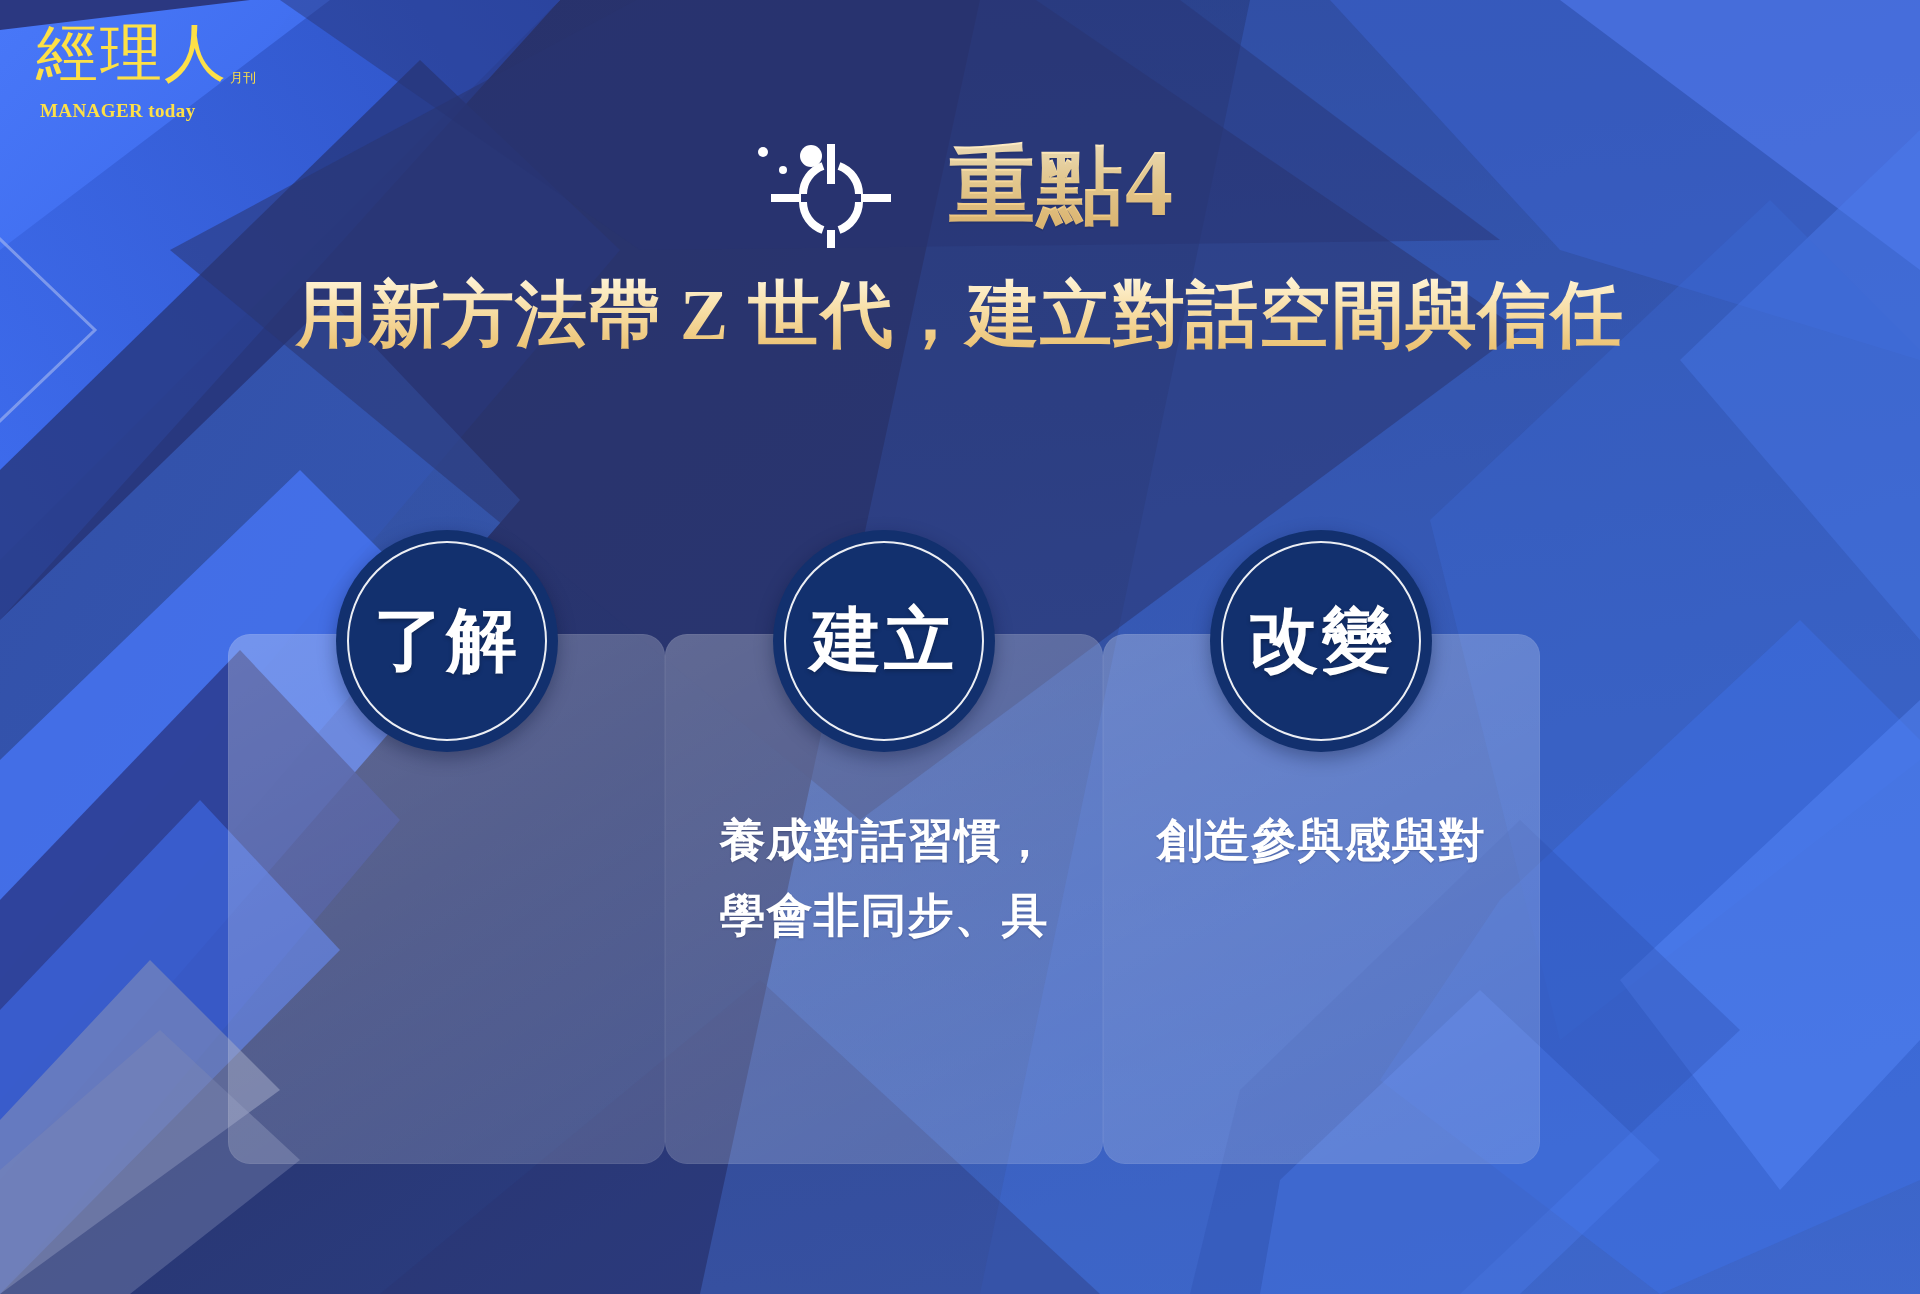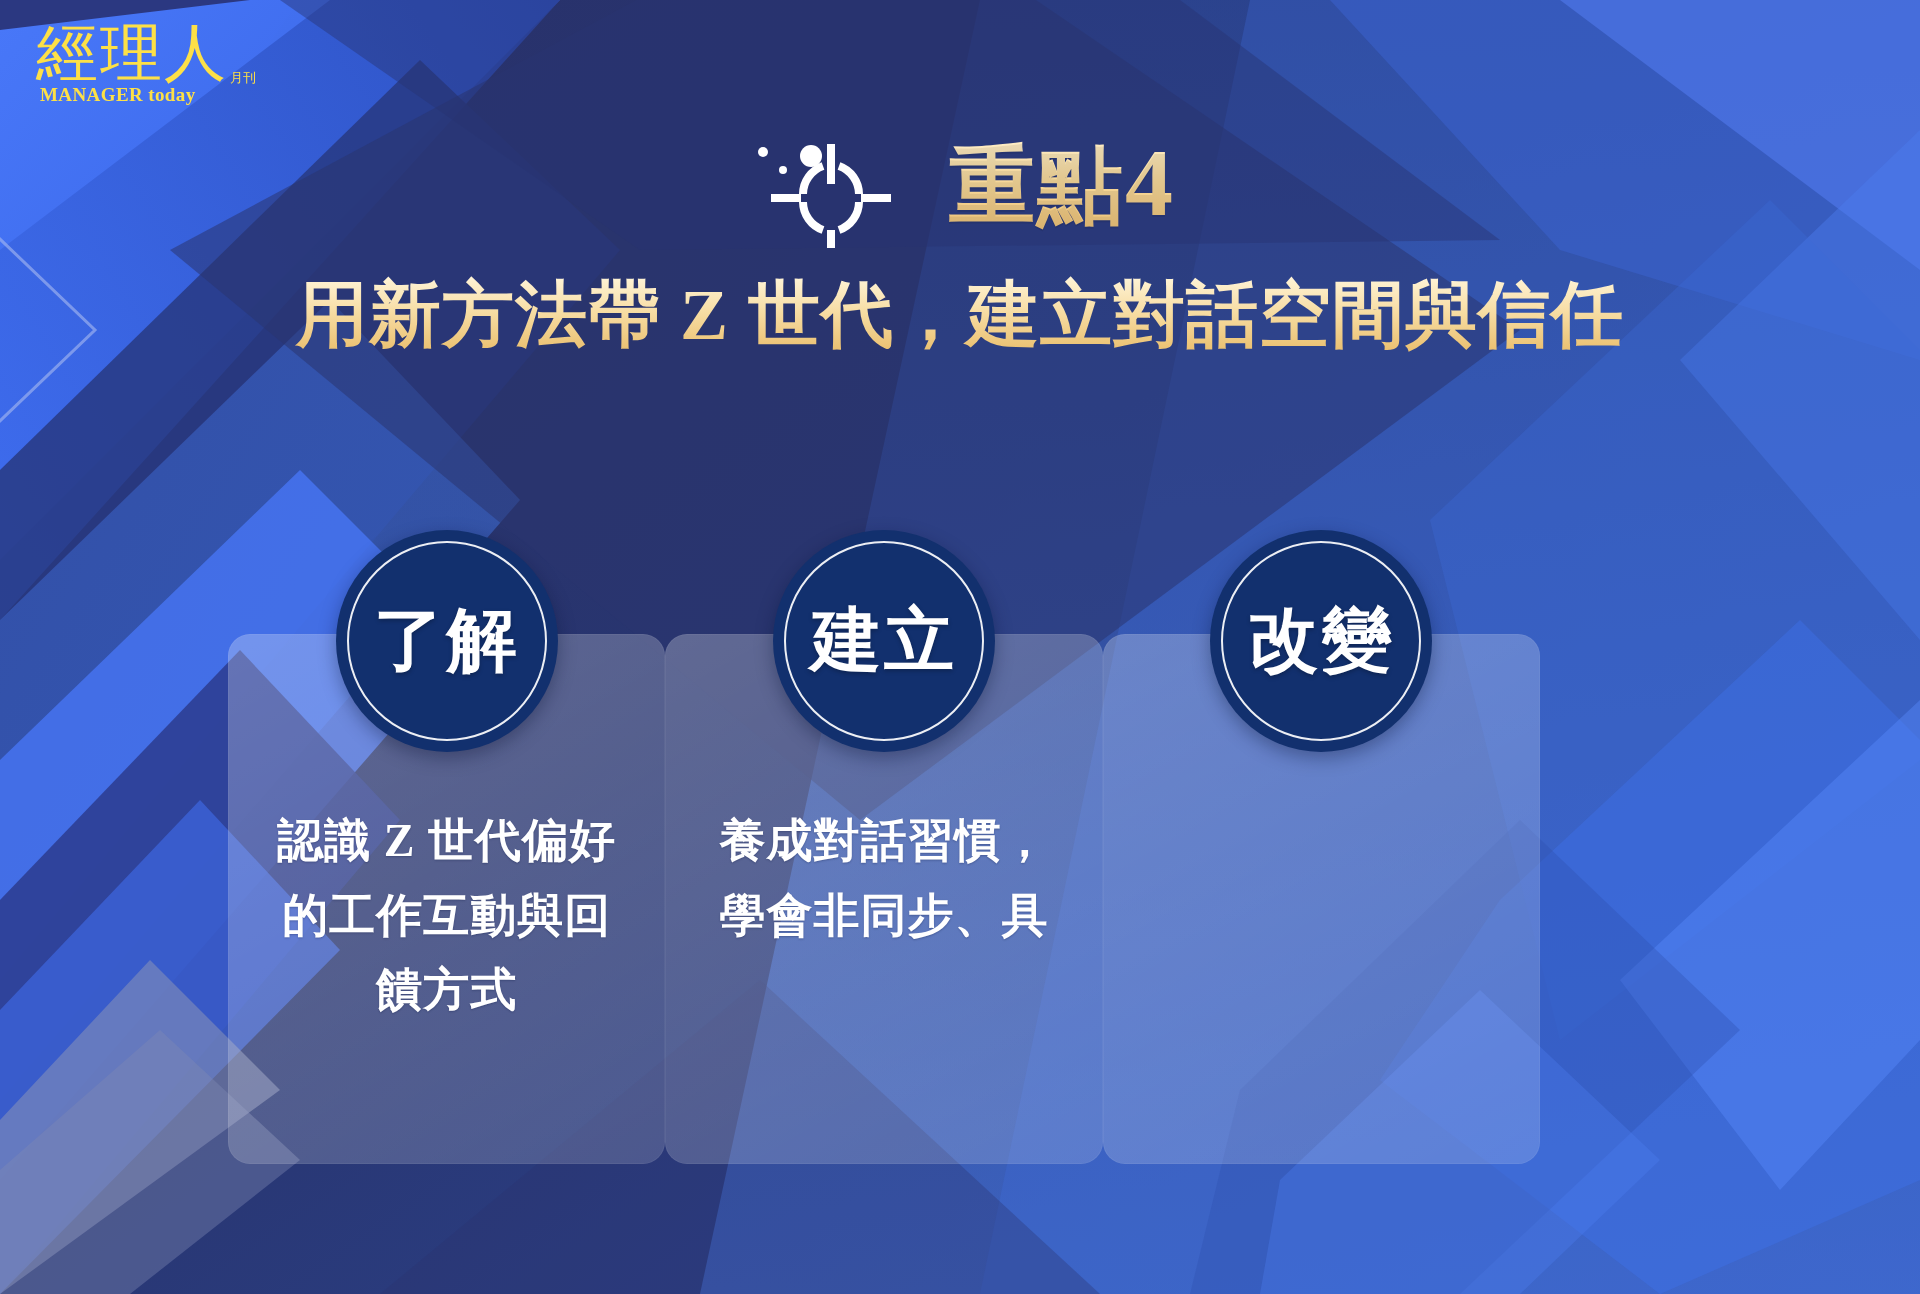--- a/index.html
+++ b/index.html
@@ -15,21 +15,21 @@
 
   
   .logo{position:absolute;left:36px;top:22px;width:230px;color:#fde047;}
   .logo-cn{
     font-size:62px;line-height:1;letter-spacing:2px;font-weight:400;
     font-family:"Liberation Serif","DejaVu Serif",serif;
     display:flex;align-items:flex-end;
   }
   .logo-sup{font-size:13px;margin-left:2px;letter-spacing:0;}
   .logo-en{
-    font-size:19px;letter-spacing:.4px;margin-top:0;margin-left:4px;
+    font-size:19px;letter-spacing:.4px;margin-top:16px;margin-left:4px;
     font-family:"Liberation Serif","DejaVu Serif",serif;font-weight:700;
   }
 
   
   .header{
     position:absolute;left:0;right:0;top:118px;
     display:flex;align-items:center;justify-content:center;gap:34px;
   }
   .target-wrap{position:relative;width:170px;height:130px;}
   .target-wrap svg{position:absolute;left:0;top:0;}
@@ -193,40 +193,36 @@
   </div>
 
   <div class="headline">用新方法帶 Z 世代，建立對話空間與信任</div>
 
   <div class="cards">
 
     <div class="card">
       <div class="badge">
         <span>了解</span>
       </div>
-      <div class="body">
-        <span class="ln">認識 Z 世代偏好</span>
-        <span class="ln">的工作互動與回</span>
-        <span class="ln">饋方式</span>
-      </div>
     </div>
 
     <div class="card">
       <div class="badge">
         <span>建立</span>
       </div>
       <div class="body">
         <span class="ln">養成對話習慣，</span>
         <span class="ln">學會非同步、具</span>
       </div>
     </div>
 
     <div class="card">
       <div class="badge">
         <span>改變</span>
       </div>
       <div class="body">
+        <span class="ln">創造參與感與對</span>
       </div>
     </div>
 
   </div>
 
 </div>
 
 </body></html>

